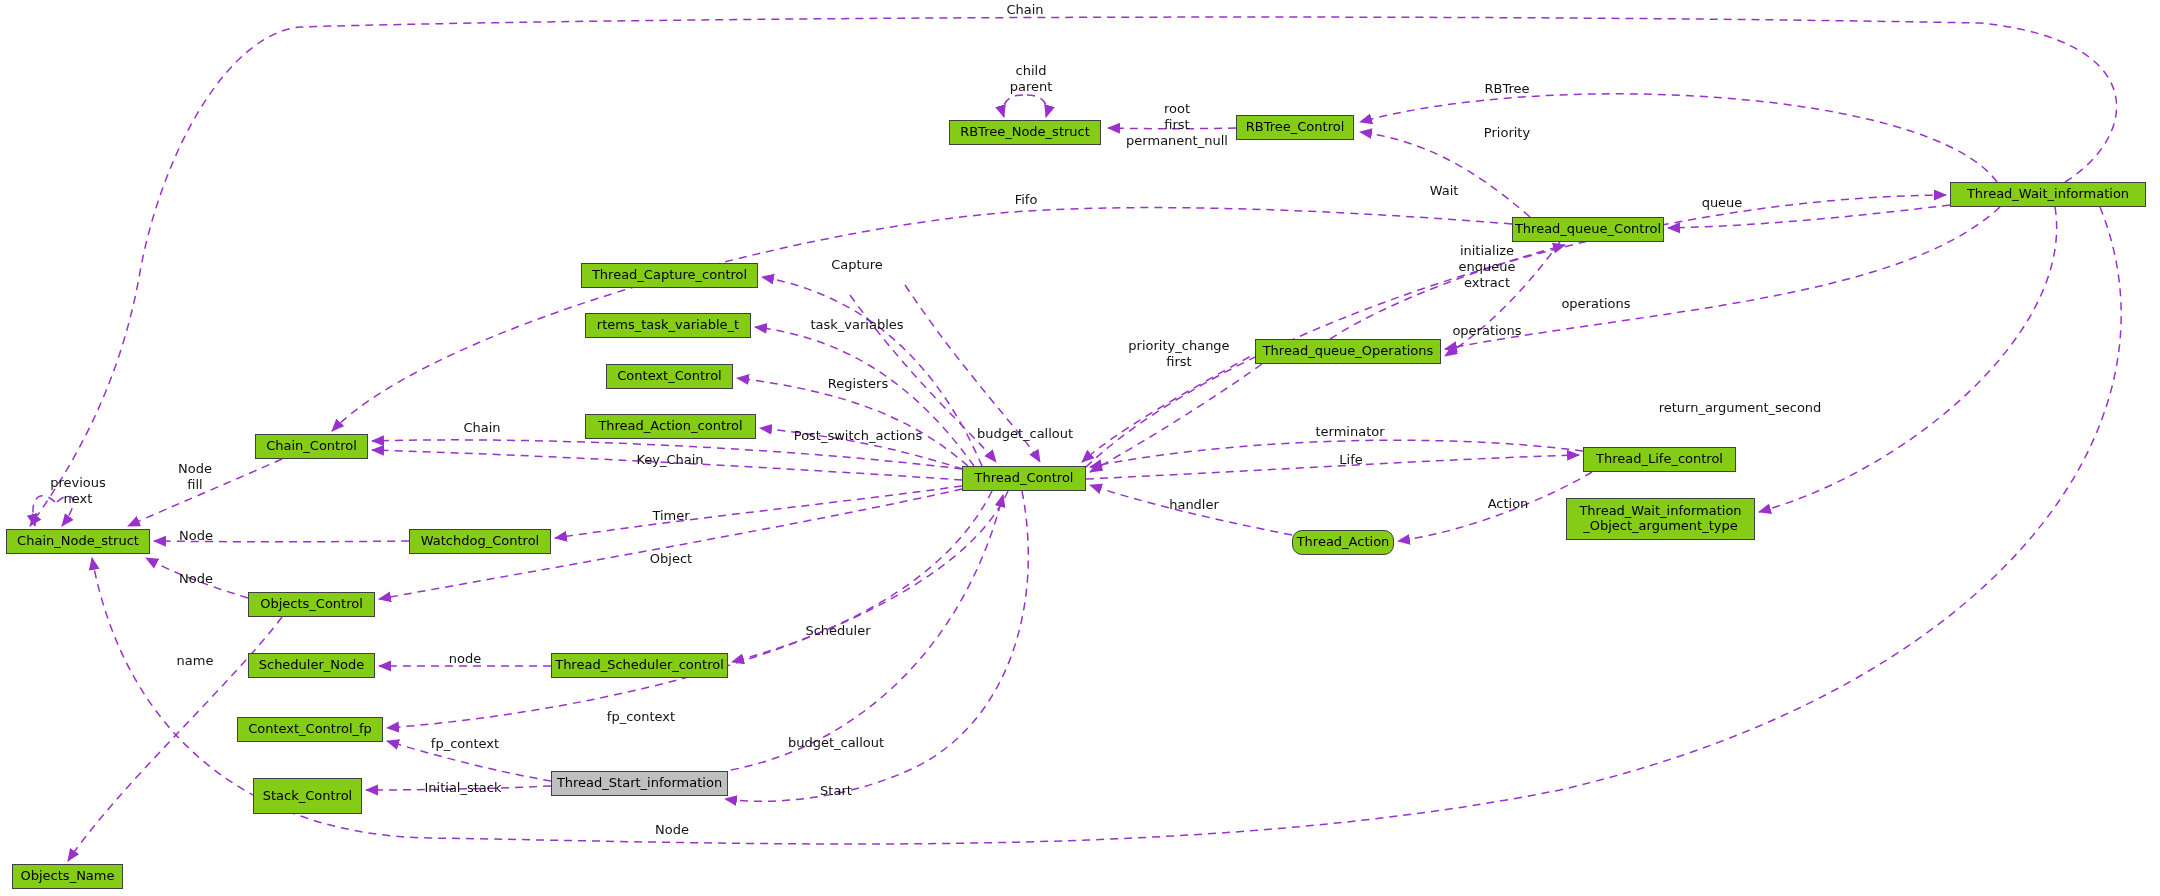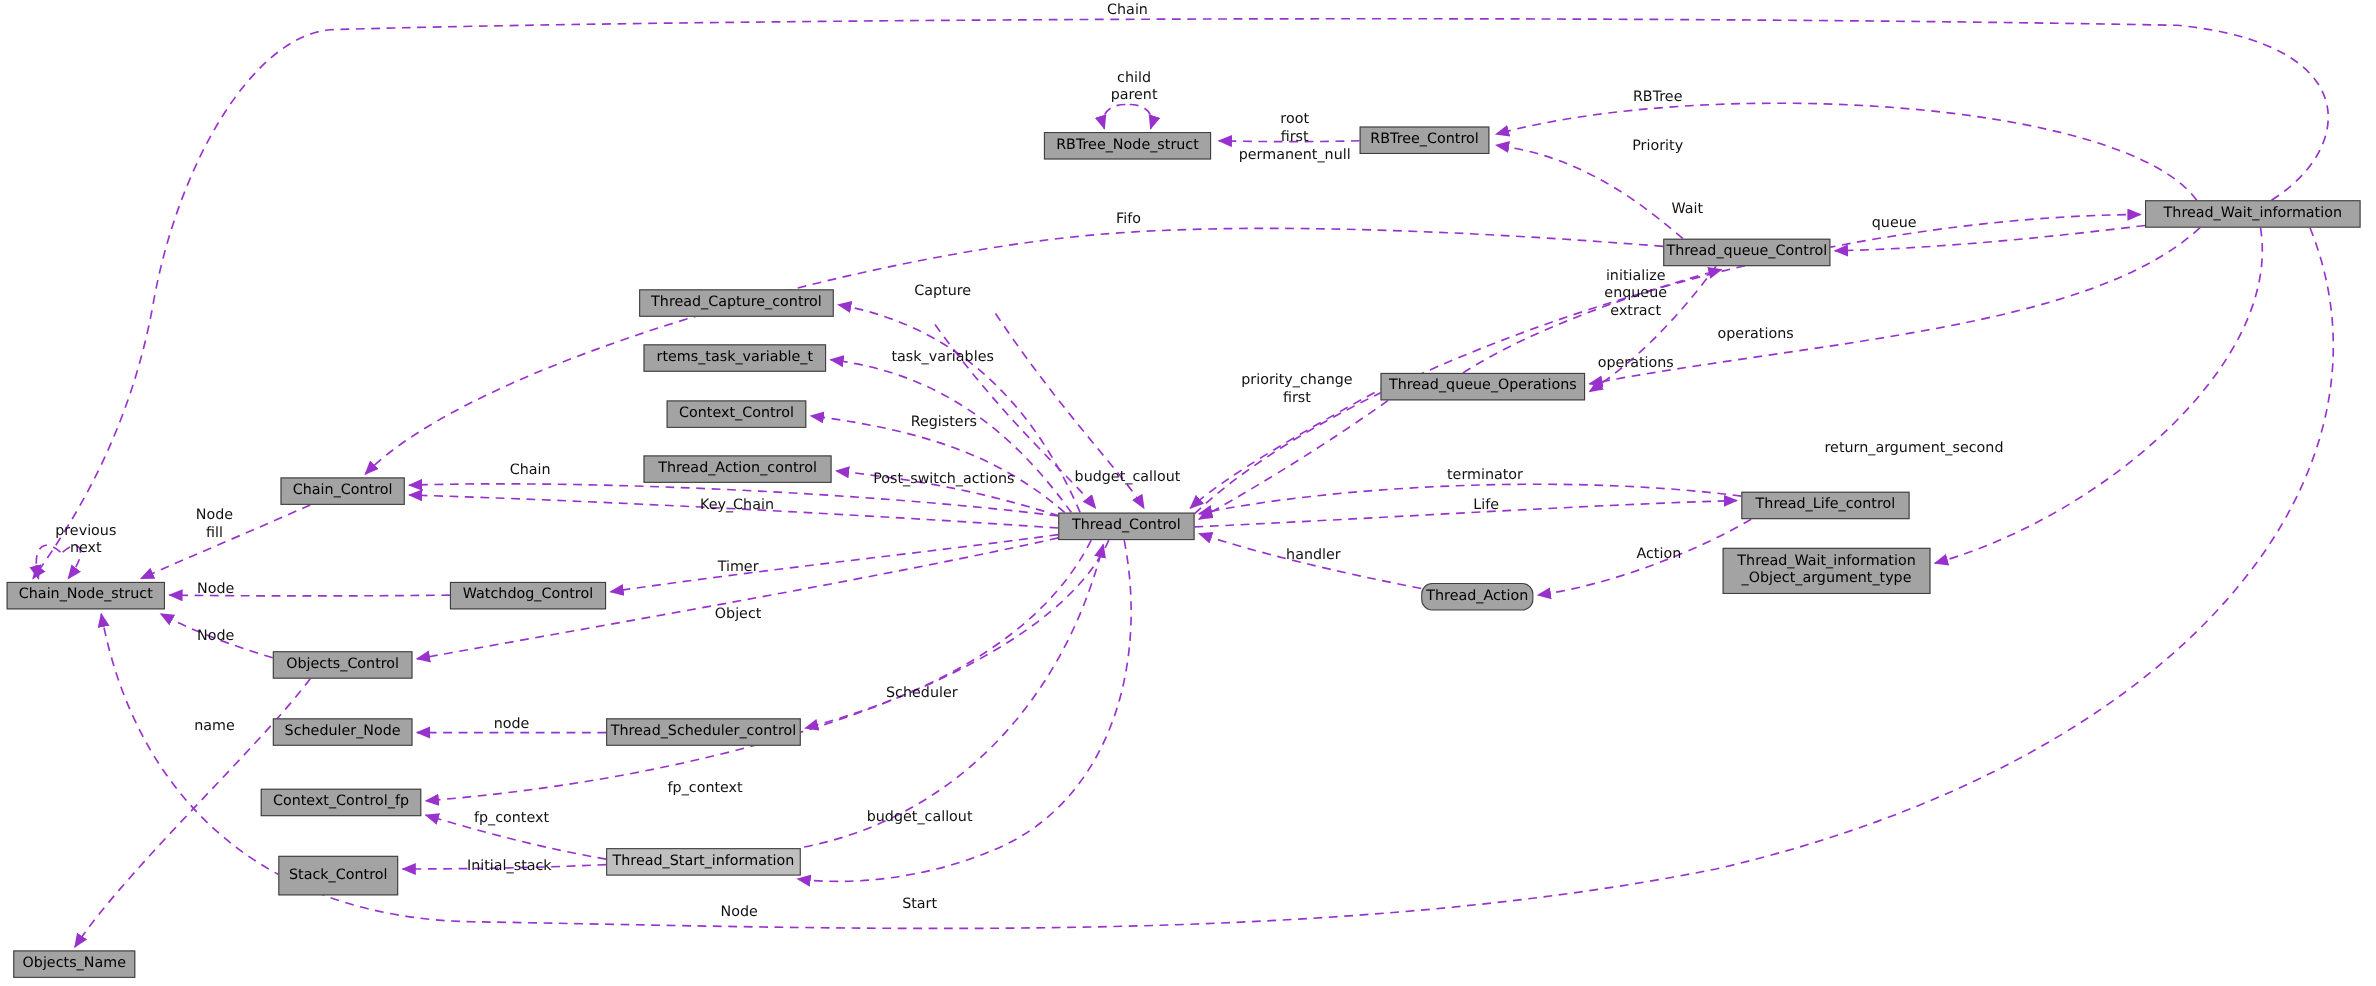--- a/index.html
+++ b/index.html
@@ -1,19 +1,19 @@
 <!DOCTYPE html>
 <html><head>
 <meta charset="utf-8">
 <style>
   html,body{margin:0;padding:0;background:#ffffff;}
   #stage{position:relative;width:2160px;height:896px;background:#ffffff;
          font-family:"DejaVu Sans","Liberation Sans",sans-serif;overflow:hidden;}
   #edges{position:absolute;left:0;top:0;width:2160px;height:896px;}
-  .node{position:absolute;box-sizing:border-box;border:1.5px solid #404040;background:#a3a3a3;
+  .node{position:absolute;box-sizing:border-box;border:1.5px solid #404040;background:#84cc16;
         color:#000;font-size:13px;text-align:center;white-space:nowrap;
         display:flex;align-items:center;justify-content:center;line-height:1.15;cursor:pointer;}
   .node.gray{background:#bfbfbf;}
   .node.two{white-space:pre;}
   .elabel{position:absolute;transform:translate(-50%,-50%);color:#111;font-size:13px;
           text-align:center;white-space:pre;line-height:1.22;pointer-events:none;}
 </style>
 </head>
 <body>
 
@@ -98,21 +98,21 @@
   <div class="node" style="left:12px;top:864px;width:111px;height:25px;">Objects_Name</div>
 
   <div class="elabel" style="left:1025px;top:10px;">Chain</div>
   <div class="elabel" style="left:1031px;top:79px;">child
 parent</div>
   <div class="elabel" style="left:1177px;top:105px;margin-top:20px;">root
 first
 permanent_null</div>
   <div class="elabel" style="left:1507px;top:89px;">RBTree</div>
   <div class="elabel" style="left:1507px;top:133px;">Priority</div>
-  <div class="elabel" style="left:1534px;top:191px;">Wait</div>
+  <div class="elabel" style="left:1444px;top:191px;">Wait</div>
   <div class="elabel" style="left:1722px;top:203px;">queue</div>
   <div class="elabel" style="left:1026px;top:200px;">Fifo</div>
   <div class="elabel" style="left:1487px;top:267px;">initialize
 enqueue
 extract</div>
   <div class="elabel" style="left:1596px;top:304px;">operations</div>
   <div class="elabel" style="left:1487px;top:331px;">operations</div>
   <div class="elabel" style="left:1179px;top:354px;">priority_change
 first</div>
   <div class="elabel" style="left:1350px;top:432px;">terminator</div>
@@ -136,15 +136,15 @@
   <div class="elabel" style="left:858px;top:436px;">Post_switch_actions</div>
   <div class="elabel" style="left:1025px;top:434px;">budget_callout</div>
   <div class="elabel" style="left:671px;top:516px;">Timer</div>
   <div class="elabel" style="left:671px;top:559px;">Object</div>
   <div class="elabel" style="left:838px;top:631px;">Scheduler</div>
   <div class="elabel" style="left:465px;top:659px;">node</div>
   <div class="elabel" style="left:641px;top:717px;">fp_context</div>
   <div class="elabel" style="left:465px;top:744px;">fp_context</div>
   <div class="elabel" style="left:463px;top:788px;">Initial_stack</div>
   <div class="elabel" style="left:836px;top:743px;">budget_callout</div>
-  <div class="elabel" style="left:836px;top:822px;">Start</div>
+  <div class="elabel" style="left:836px;top:791px;">Start</div>
 
 </div>
 
 </body></html>

